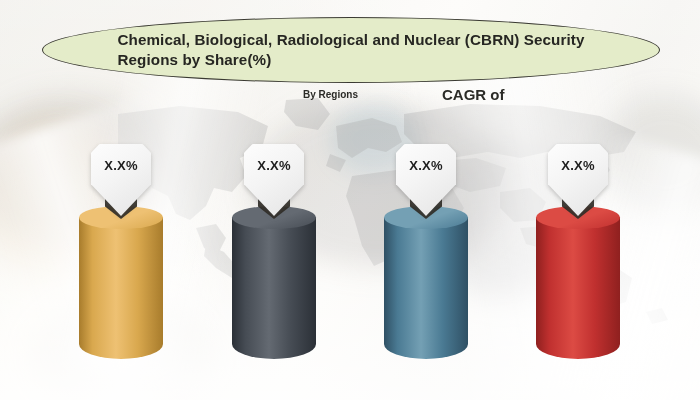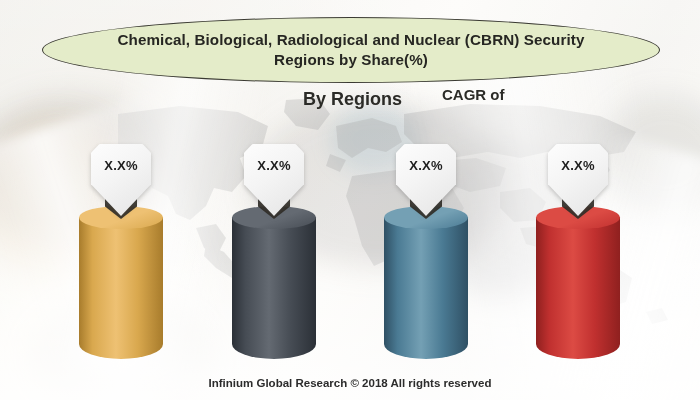--- a/index.html
+++ b/index.html
@@ -43,27 +43,27 @@
       rgba(255,255,255,.28) 0%, rgba(255,255,255,.10) 30%,
       rgba(255,255,255,.18) 62%, rgba(255,255,255,.62) 86%, rgba(255,255,255,.82) 100%);}
 
   
   .title-ellipse{
     position:absolute;left:42px;top:17px;width:618px;height:66px;
     border-radius:50%;background:#e4ecc9;border:1.6px solid #3a3a32;
     box-sizing:border-box;display:flex;align-items:center;justify-content:center;
   }
   .title-text{
-    text-align:center;color:#262622;font-weight:bold;font-size:15.2px;
+    text-align:left;color:#262622;font-weight:bold;font-size:15.2px;
     line-height:20px;letter-spacing:.1px;padding:0 24px;
   }
 
   
   .by-regions{
-    position:absolute;left:303px;top:89px;font-size:18px;font-weight:bold;color:#2b2b27;text-align:center;
+    position:absolute;left:303px;top:89px;font-size:10px;font-weight:bold;color:#2b2b27;text-align:center;
   }
   .cagr{position:absolute;left:442px;top:86px;display:flex;align-items:baseline;gap:6px;}
   .cagr-label{font-size:15px;font-weight:bold;color:#2b2b27;}
   .cagr-value{font-size:25px;font-weight:bold;color:#c5342f;letter-spacing:-.3px;}
 
   
   .bar-group{position:absolute;top:0;left:0;width:700px;height:400px;}
   .bar{position:absolute;width:84px;}
   .cyl{position:absolute;left:0;width:84px;}
   .cyl-body{
@@ -215,14 +215,13 @@
           <div class="cyl-top" style="background: linear-gradient(160deg, rgb(220, 75, 68) 0%, rgb(220, 75, 68) 55%, rgb(192, 48, 47) 100%);"></div>
           <div class="cyl-notch"></div>
         </div>
         <div class="pin">
           <div class="pin-shape"></div>
           <div class="pin-text">X.X%</div>
         </div>
       </div>
     </div>
 
-  <div class="footer">Infinium Global Research © 2018 All rights reserved</div>
 </div>
 
 </body></html>

